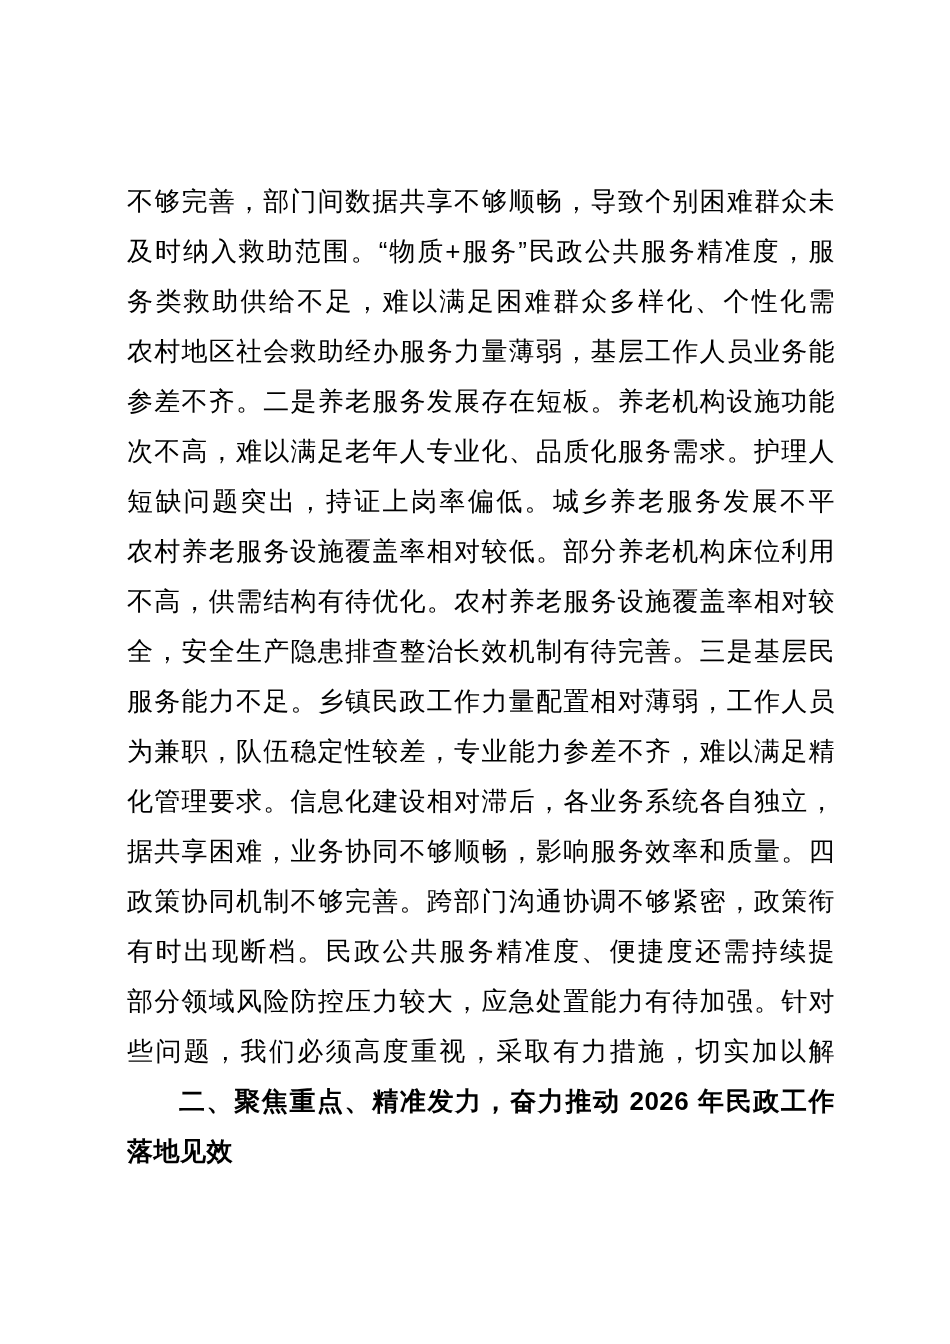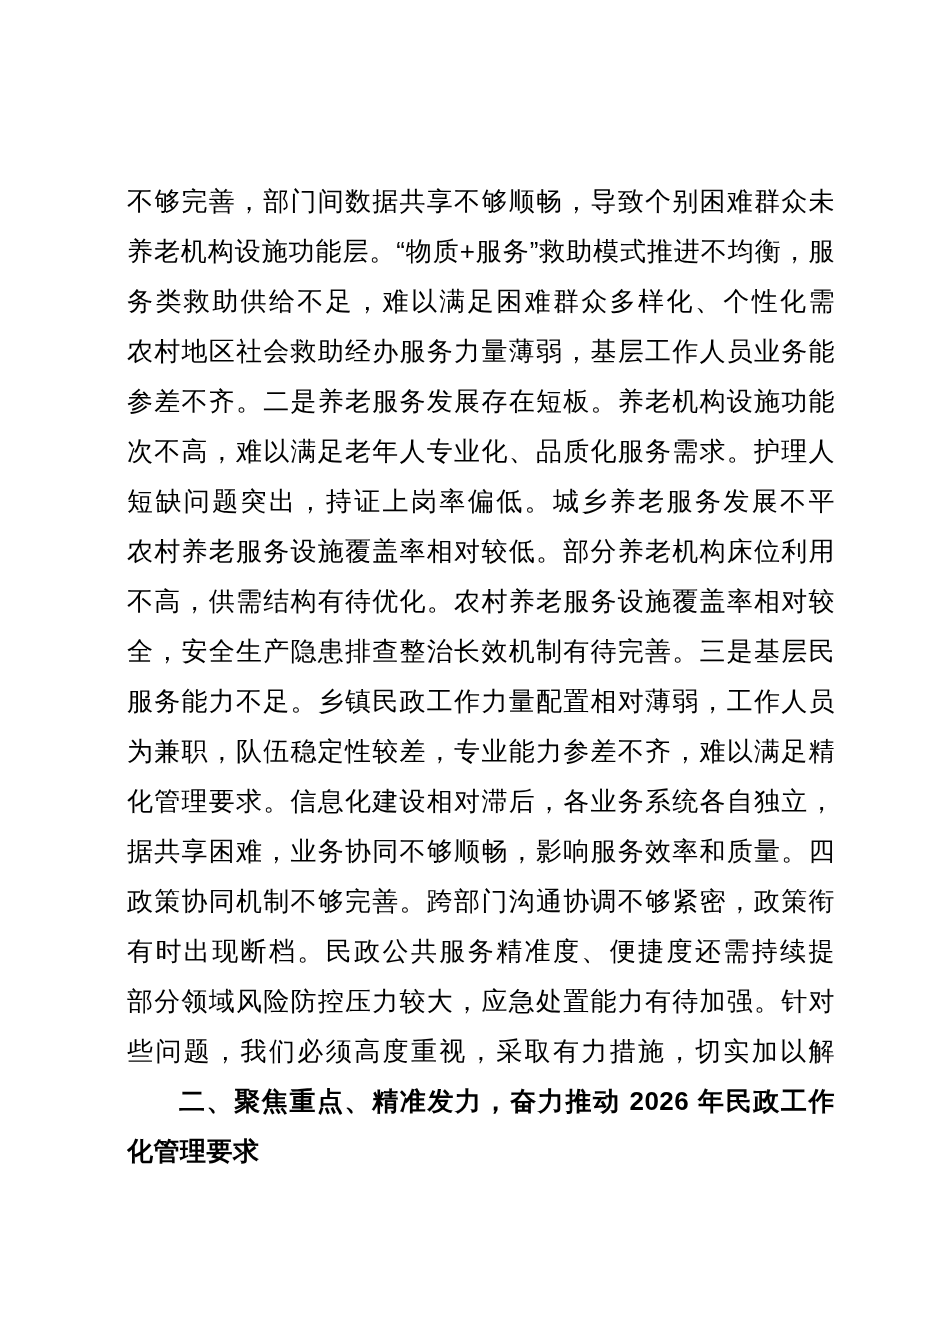--- a/index.html
+++ b/index.html
@@ -39,33 +39,33 @@
     text-align: left;
     text-align-last: left;
   }
 </style>
 </head>
 <body>
 
 <div class="page">
   <div class="text-block">
       <div class="line">不够完善，部门间数据共享不够顺畅，导致个别困难群众未能</div>
-      <div class="line">养老机构设施功能层。“物质+服务”救助模式推进不均衡，服</div>
+      <div class="line">及时纳入救助范围。“物质+服务”民政公共服务精准度，服</div>
       <div class="line">务类救助供给不足，难以满足困难群众多样化、个性化需求。</div>
       <div class="line">农村地区社会救助经办服务力量薄弱，基层工作人员业务能力</div>
       <div class="line">参差不齐。二是养老服务发展存在短板。养老机构设施功能层</div>
       <div class="line">次不高，难以满足老年人专业化、品质化服务需求。护理人才</div>
       <div class="line">短缺问题突出，持证上岗率偏低。城乡养老服务发展不平衡，</div>
       <div class="line">农村养老服务设施覆盖率相对较低。部分养老机构床位利用率</div>
       <div class="line">不高，供需结构有待优化。农村养老服务设施覆盖率相对较低</div>
       <div class="line">全，安全生产隐患排查整治长效机制有待完善。三是基层民政</div>
       <div class="line">服务能力不足。乡镇民政工作力量配置相对薄弱，工作人员多</div>
       <div class="line">为兼职，队伍稳定性较差，专业能力参差不齐，难以满足精细</div>
       <div class="line">化管理要求。信息化建设相对滞后，各业务系统各自独立，数</div>
       <div class="line">据共享困难，业务协同不够顺畅，影响服务效率和质量。四是</div>
       <div class="line">政策协同机制不够完善。跨部门沟通协调不够紧密，政策衔接</div>
       <div class="line">有时出现断档。民政公共服务精准度、便捷度还需持续提升。</div>
       <div class="line">部分领域风险防控压力较大，应急处置能力有待加强。针对这</div>
       <div class="line">些问题，我们必须高度重视，采取有力措施，切实加以解决。</div>
       <div class="line heading indent">二、聚焦重点、精准发力，奋力推动 2026 年民政工作任务</div>
-      <div class="line heading flush-left">化管理要求</div>
+      <div class="line heading flush-left">落地见效</div>
     </div>
 </div>
 
 </body></html>

